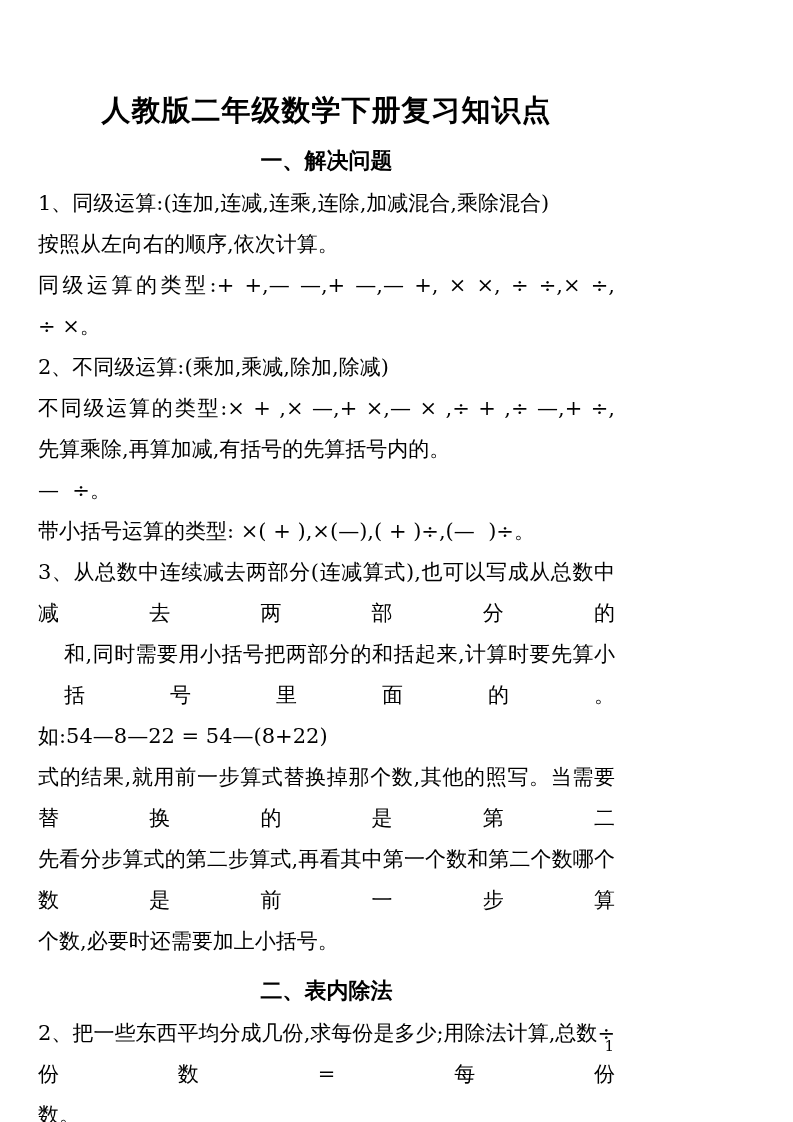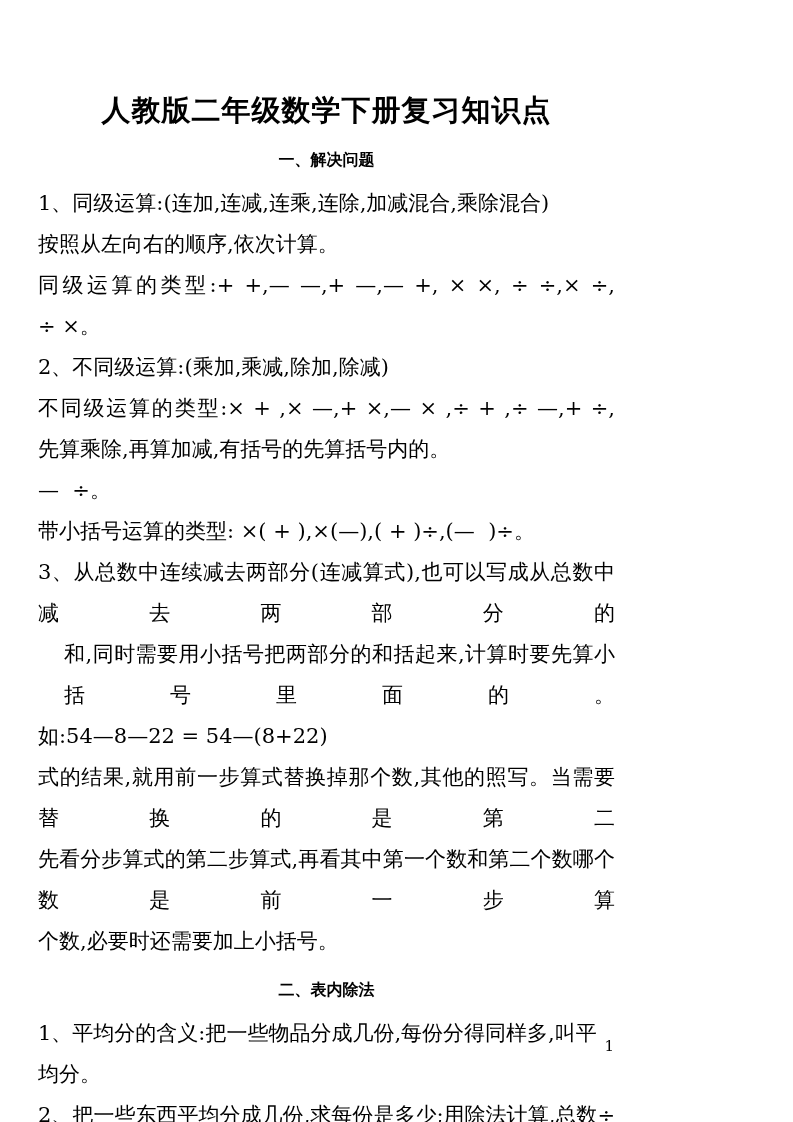--- a/index.html
+++ b/index.html
@@ -26,21 +26,21 @@
   .doc-title {
     margin-top: 88px;
     font-size: 29px;
     line-height: 44px;
     font-weight: bold;
     text-align: center;
     letter-spacing: 1px;
   }
   .section-heading {
     margin-top: 11px;
-    font-size: 16px;
+    font-size: 22px;
     line-height: 34px;
     font-weight: bold;
     text-align: center;
   }
   .section-body {
     margin-top: 6px;
   }
   .line {
     font-size: 21px;
     line-height: 41px;
@@ -89,21 +89,20 @@
         <div class="line">如:54—8—22 = 54—(8+22)</div>
         <div class="line fill">式的结果,就用前一步算式替换掉那个数,其他的照写。当需要替换的是第二</div>
         <div class="line fill">先看分步算式的第二步算式,再看其中第一个数和第二个数哪个数是前一步算</div>
         <div class="line">个数,必要时还需要加上小括号。</div>
       </div>
     </div>
 
     <div class="section">
       <div class="section-heading">二、表内除法</div>
       <div class="section-body">
-        <div class="line">1、平均分的含义:把一些物品分成几份,每份分得同样多,叫平均分。</div>
         <div class="line fill">2、把一些东西平均分成几份,求每份是多少;用除法计算,总数÷份数=每份</div>
         <div class="line">数。</div>
       </div>
     </div>
 
   </div>
 
   <div class="page-number">1</div>
 </div>
 

